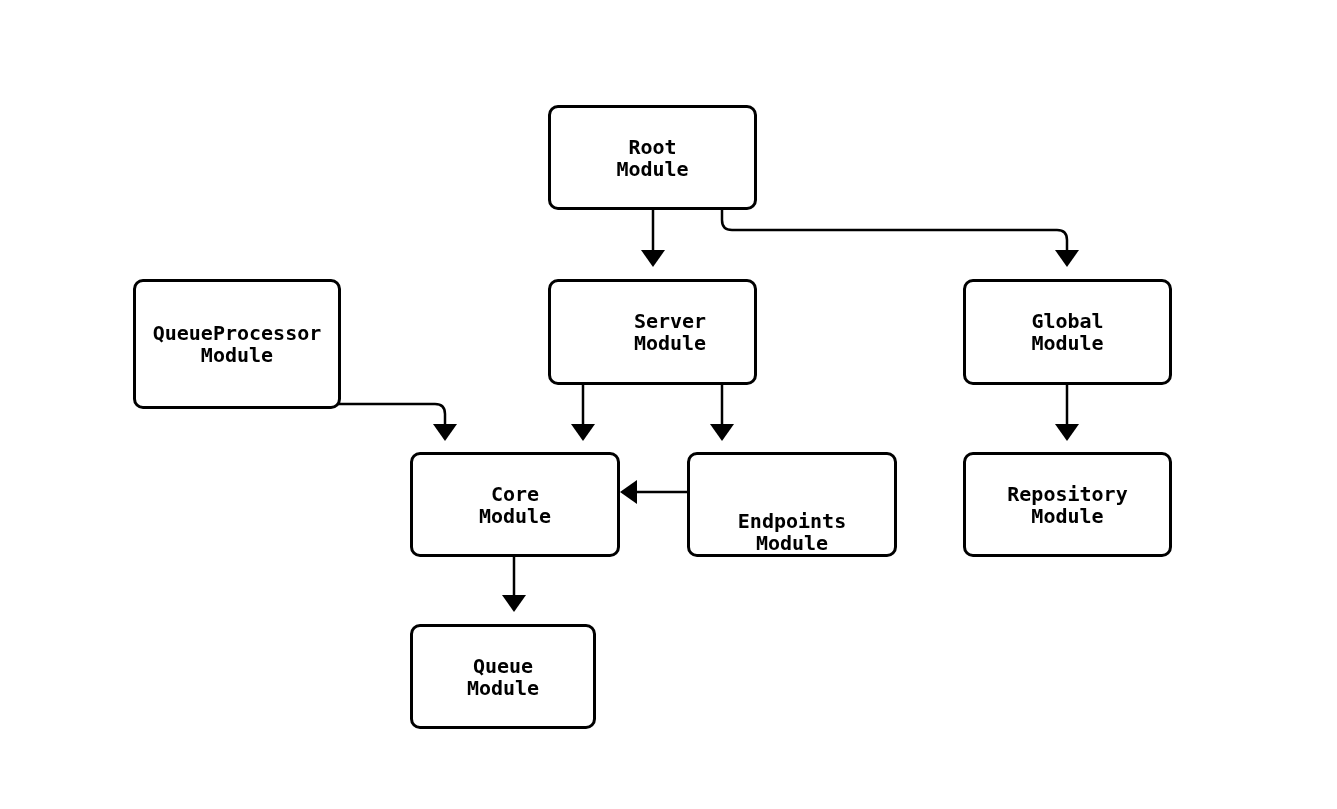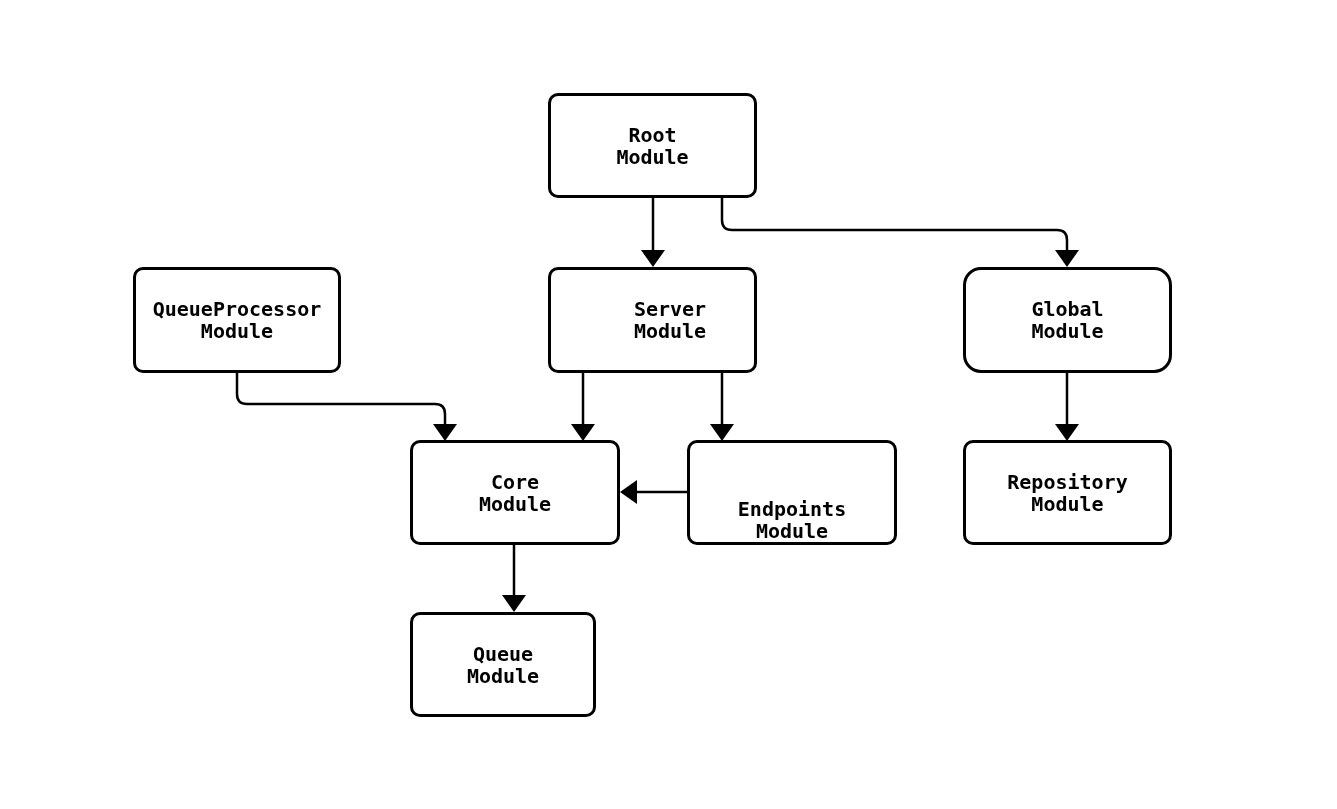--- a/index.html
+++ b/index.html
@@ -35,20 +35,21 @@
   .node {
     position: absolute;
     box-sizing: border-box;
     border: 3px solid #000000;
     border-radius: 10px;
     background: #ffffff;
     display: flex;
     align-items: center;
     justify-content: center;
     color: #000000;
+    margin-top: 12px;
   }
   .node .label {
     font-size: 20px;
     line-height: 22px;
     font-weight: bold;
     text-align: center;
     white-space: pre-line;
   }
 </style>
 </head>
@@ -97,31 +98,31 @@
       <path d="M514,545 L514,597"></path>
       <polygon points="502,595 526,595 514,612"></polygon>
     </g>
   </svg>
 
   <div class="node" style="left:548px; top:93px; width:209px; height:105px;">
     <span class="label">Root
 Module</span>
   </div>
 
-  <div class="node" style="left:133px; top:267px; width:208px; height:106px;">
+  <div class="node" style="left:133px; top:267px; width:208px; height:130px;">
     <span class="label">QueueProcessor
 Module</span>
   </div>
 
   <div class="node" style="left:548px; top:267px; width:209px; height:106px;padding-left:35px;">
     <span class="label">Server
 Module</span>
   </div>
 
-  <div class="node" style="left:963px; top:267px; width:209px; height:106px;border-radius:18px;">
+  <div class="node" style="left:963px; top:267px; width:209px; height:106px;">
     <span class="label">Global
 Module</span>
   </div>
 
   <div class="node" style="left:410px; top:440px; width:210px; height:105px;align-items:center;">
     <span class="label">Core
 Module</span>
   </div>
 
   <div class="node" style="left:687px; top:440px; width:210px; height:105px;align-items:flex-end;">

